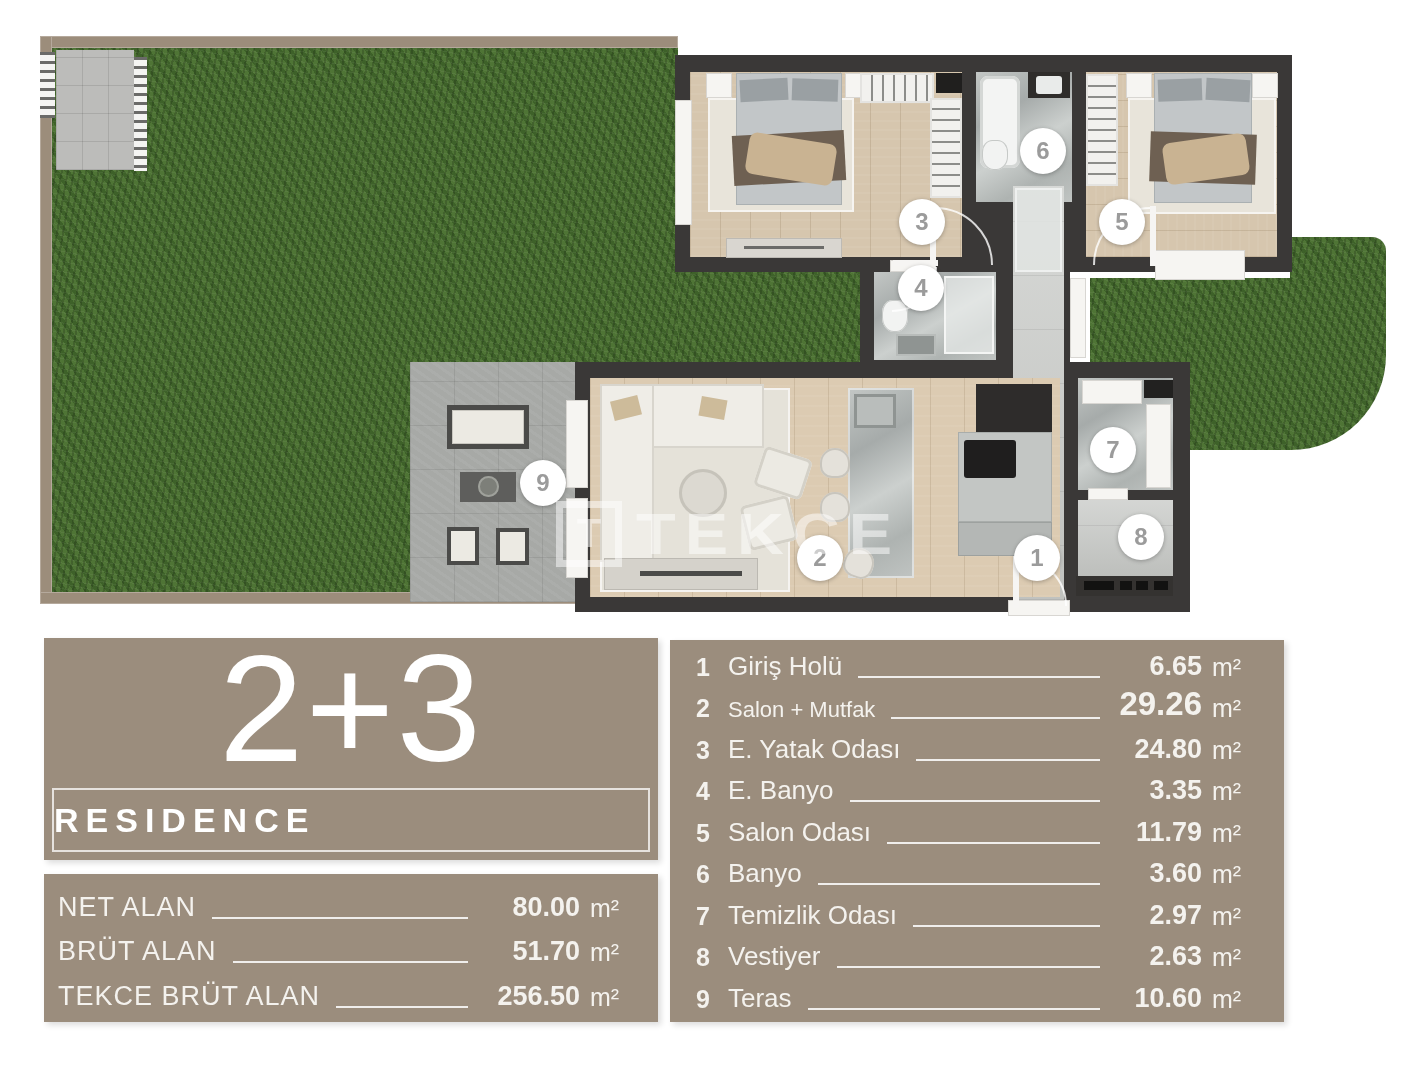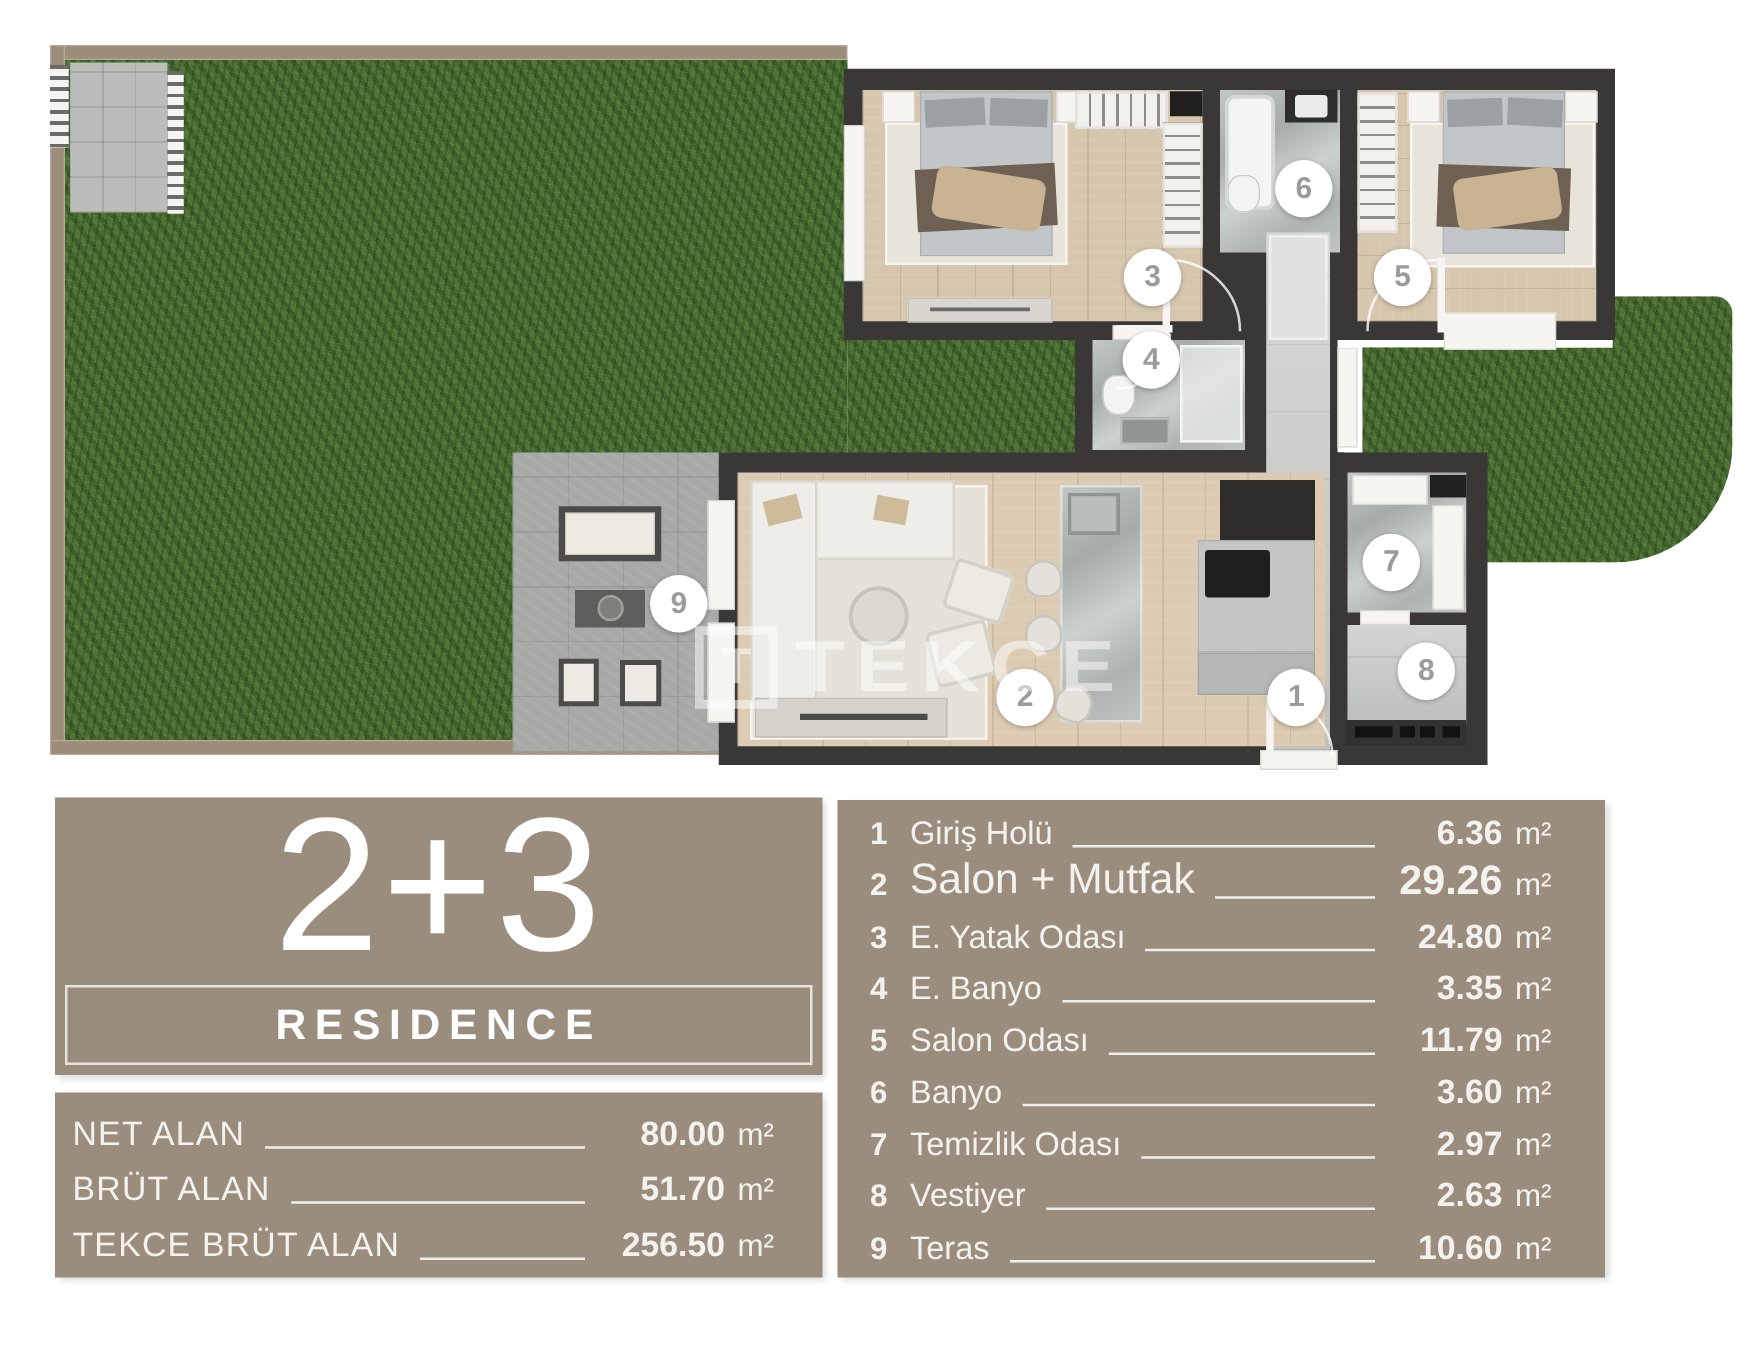--- a/index.html
+++ b/index.html
@@ -40,21 +40,21 @@
   .rack-h{background-color:#f2f1ee;background-image:repeating-linear-gradient(90deg,#8d8d8a 0 2px,transparent 2px 11px);box-shadow:inset 0 0 0 2px #e4e3e0;}
   .rack-v{background-color:#f2f1ee;background-image:repeating-linear-gradient(0deg,#8d8d8a 0 2px,transparent 2px 11px);box-shadow:inset 0 0 0 2px #e4e3e0;}
   .rug{background:#e8e4da;box-shadow:inset 0 0 0 2px rgba(255,255,255,.6);}
   .marker{width:46px;height:46px;border-radius:50%;background:#ffffff;color:#9b9b9b;
     font-weight:700;font-size:24px;display:flex;align-items:center;justify-content:center;
     box-shadow:0 1px 4px rgba(0,0,0,0.28);transform:translate(-23px,-23px);position:absolute;}
   .panel{background:#9b8d7d;color:#f4f2ee;box-shadow:3px 3px 6px rgba(0,0,0,0.14);}
   .legend-row,.area-row{display:flex;align-items:flex-end;}
   .row-line{flex:1;border-bottom:2px solid rgba(255,255,255,0.85);margin:0 16px 8px 16px;}
   .big-type{font-weight:200;font-size:152px;line-height:1;letter-spacing:2px;color:#fff;}
-  .title-box{border:2px solid rgba(255,255,255,0.75);display:flex;align-items:center;justify-content:center;
+  .title-box{border:2px solid rgba(255,255,255,0.75);display:flex;align-items:center;
     font-size:34px;letter-spacing:7px;color:#fff;white-space:pre;}
   .wm{color:rgba(255,255,255,0.5);font-weight:700;}
 </style>
 </head>
 <body>
 
 <div class="abs" style="left:0;top:0;width:1408px;height:630px;">
 
   <div class="abs garden-wall" style="left:40px;top:36px;width:638px;height:12px;"></div>
   <div class="abs garden-wall" style="left:40px;top:36px;width:12px;height:568px;"></div>
@@ -234,26 +234,26 @@
       </div>
     </div>
 </div>
 
 <div class="abs panel" style="left:670px;top:640px;width:614px;height:382px;padding:4px 26px 4px 26px;box-sizing:border-box;">
   <div id="legend-rows">
       <div class="legend-row" style="height: 41.5px;">
         <span style="font-weight:700;font-size:25px;width:32px;padding-bottom:4px;">1</span>
         <span style="font-size:26px;font-weight:400;padding-bottom:4px;white-space:nowrap;">Giriş Holü</span>
         <span class="row-line"></span>
-        <span style="font-weight:700;font-size:27px;min-width:86px;text-align:right;padding-bottom:4px;">6.36</span>
+        <span style="font-weight:700;font-size:27px;min-width:86px;text-align:right;padding-bottom:4px;">6.65</span>
         <span style="font-size:25px;width:46px;text-align:left;padding-left:10px;padding-bottom:4px;">m²</span>
       </div>
       <div class="legend-row" style="height: 41.5px;">
         <span style="font-weight:700;font-size:25px;width:32px;padding-bottom:4px;">2</span>
-        <span style="font-size:34px;font-weight:400;padding-bottom:4px;white-space:nowrap;">Salon + Mutfak</span>
+        <span style="font-size:22px;font-weight:400;padding-bottom:4px;white-space:nowrap;">Salon + Mutfak</span>
         <span class="row-line"></span>
         <span style="font-weight:700;font-size:33px;min-width:86px;text-align:right;padding-bottom:4px;">29.26</span>
         <span style="font-size:25px;width:46px;text-align:left;padding-left:10px;padding-bottom:4px;">m²</span>
       </div>
       <div class="legend-row" style="height: 41.5px;">
         <span style="font-weight:700;font-size:25px;width:32px;padding-bottom:4px;">3</span>
         <span style="font-size:26px;font-weight:400;padding-bottom:4px;white-space:nowrap;">E. Yatak Odası</span>
         <span class="row-line"></span>
         <span style="font-weight:700;font-size:27px;min-width:86px;text-align:right;padding-bottom:4px;">24.80</span>
         <span style="font-size:25px;width:46px;text-align:left;padding-left:10px;padding-bottom:4px;">m²</span>

